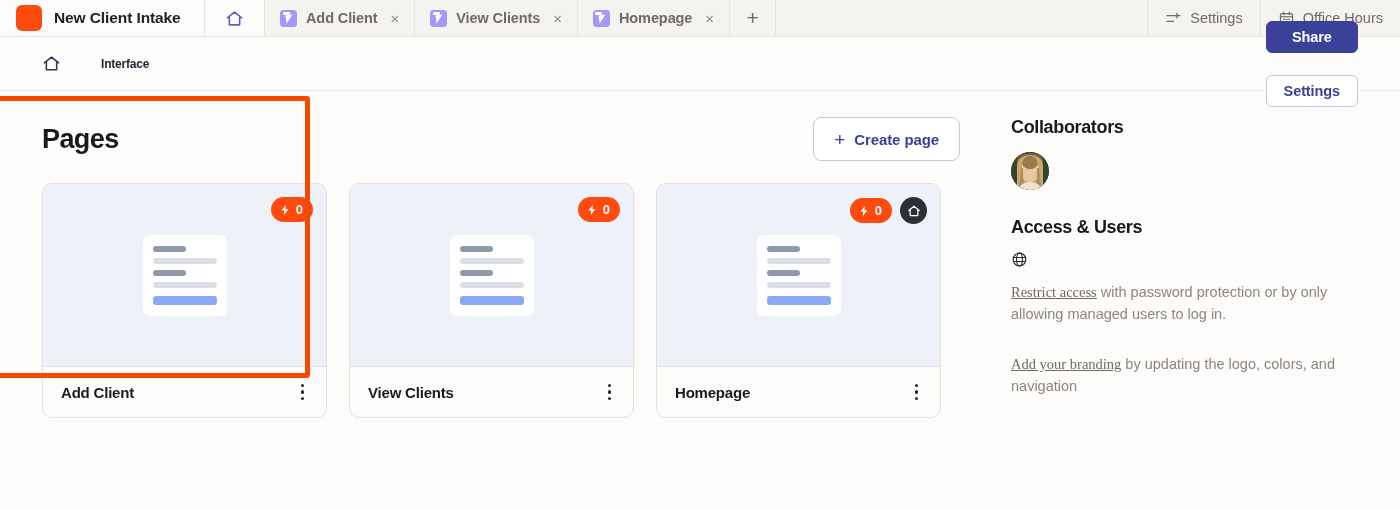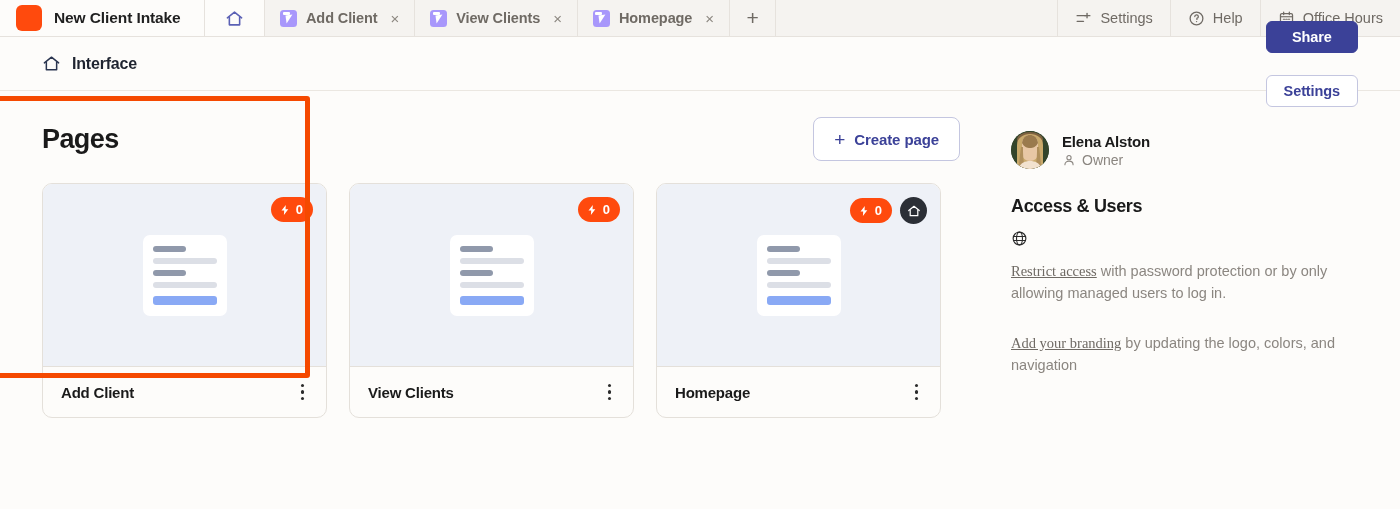--- a/index.html
+++ b/index.html
@@ -88,21 +88,21 @@
   .top-action:first-child { border-left: none; }
 
   
   .subheader {
     height: 54px;
     display: flex; align-items: center;
     padding: 0 42px;
     border-bottom: 1px solid #ebe7e1;
   }
   .breadcrumb { display: flex; align-items: center; gap: 11px; }
-  .breadcrumb-label { font-size: 16px; font-weight: 700; color: #1f2430; letter-spacing: -0.2px; }
+  .breadcrumb-label { font-size: 12px; font-weight: 700; color: #1f2430; letter-spacing: -0.2px; margin-left: 29px; }
   .subheader-actions { margin-left: auto; display: flex; gap: 22px; flex-direction: column; }
   .btn {
     height: 32px; padding: 0 17px;
     border-radius: 6px;
     font-size: 14.5px; font-weight: 700;
     display: flex; align-items: center; justify-content: center;
     cursor: pointer; letter-spacing: -0.1px;
   }
   .btn-primary { background: #3b4198; color: #fff; border: 1px solid #3b4198; }
   .btn-outline { background: #fff; color: #3b4198; border: 1px solid #c4c6e0; }
@@ -263,30 +263,20 @@
         <svg width="17" height="17" viewBox="0 0 24 24" fill="none" stroke="#6f6a64" stroke-width="1.9" stroke-linecap="round">
           <path d="M3 8h12"></path>
             <path d="M3 16h9"></path>
           <path d="M17 5v6"></path>
             <path d="M14 8h7"></path>
         </svg>
       </span>
       <span>Settings</span>
     </div>
 
-    <div class="top-action">
-      <span class="ic">
-        <svg width="17" height="17" viewBox="0 0 24 24" fill="none" stroke="#6f6a64" stroke-width="1.8">
-          <circle cx="12" cy="12" r="9"></circle>
-          <path d="M9.6 9.3a2.5 2.5 0 1 1 3 2.4v1.6" stroke-linecap="round"></path>
-          <circle cx="12.1" cy="16.4" r="0.95" fill="#6f6a64" stroke="none"></circle>
-        </svg>
-      </span>
-      <span>Help</span>
-    </div>
 
     <div class="top-action">
       <span class="ic">
         <svg width="17" height="17" viewBox="0 0 24 24" fill="none" stroke="#6f6a64" stroke-width="1.8">
           <rect x="3.5" y="5" width="17" height="15.5" rx="2"></rect>
           <path d="M3.5 9.5h17" stroke-width="1.6"></path>
           <path d="M8 3v3.4M16 3v3.4" stroke-linecap="round"></path>
           <path d="M7.5 13h2M11 13h2M14.5 13h2M7.5 16.5h2M11 16.5h2" stroke-width="1.5" stroke-linecap="round"></path>
         </svg>
       </span>
@@ -424,20 +414,21 @@
         </div>
       </div>
 
     </div>
 
     <div class="highlight"></div>
   </div>
 
   <div class="sidebar">
 
+    <div class="side-h2">Collaborators</div>
 
     <div class="collab-row">
       <span class="avatar">
         <svg width="38" height="38" viewBox="0 0 38 38">
           <defs>
             <clipPath id="av">
                 <circle cx="19" cy="19" r="19"></circle>
               </clipPath>
           </defs>
           <g clip-path="url(#av)">
@@ -446,32 +437,20 @@
             <path d="M6 14c0-7 6-11 13-11s13 4 13 11v24H6z" fill="#c9a96b"></path>
             <path d="M11 13c0-6 4-9 8-9s8 3 8 9v9c0 5-3.5 8-8 8s-8-3-8-8z" fill="#e8c7a5"></path>
             <path d="M11 12c2 4 5 5 8 5s6-1 8-5c-1-6-4-8-8-8s-7 2-8 8z" fill="#9a7a4d"></path>
             <path d="M10 16c-1 8-2 14-2 22h6c-2-8-2-15-2-22z" fill="#b08f5c"></path>
             <path d="M28 16c1 8 2 14 2 22h-6c2-8 2-15 2-22z" fill="#b08f5c"></path>
             <path d="M13 30c0 5 12 5 12 0v8H13z" fill="#e8c7a5"></path>
             <path d="M8 36c2-4 6-6 11-6s9 2 11 6v4H8z" fill="#f2e2cf"></path>
           </g>
         </svg>
       </span>
-      <span>
-        <span class="collab-name" style="display:block">Elena Alston</span>
-        <span class="collab-role">
-          <span class="ic">
-            <svg width="14" height="14" viewBox="0 0 24 24" fill="none" stroke="#8b8680" stroke-width="1.9" stroke-linecap="round">
-              <circle cx="12" cy="8" r="3.6"></circle>
-                <path d="M5 20c0-3.7 3.2-6 7-6s7 2.3 7 6"></path>
-            </svg>
-          </span>
-          <span>Owner</span>
-        </span>
-      </span>
     </div>
 
     <div class="side-block">
       <div class="side-h2">Access &amp; Users</div>
       <div class="access-line">
         <span class="ic">
           <svg width="17" height="17" viewBox="0 0 24 24" fill="none" stroke="#2b2b2b" stroke-width="1.6">
             <circle cx="12" cy="12" r="9"></circle>
             <ellipse cx="12" cy="12" rx="4.2" ry="9"></ellipse>
             <path d="M3.3 9.2h17.4M3.3 14.8h17.4"></path>

